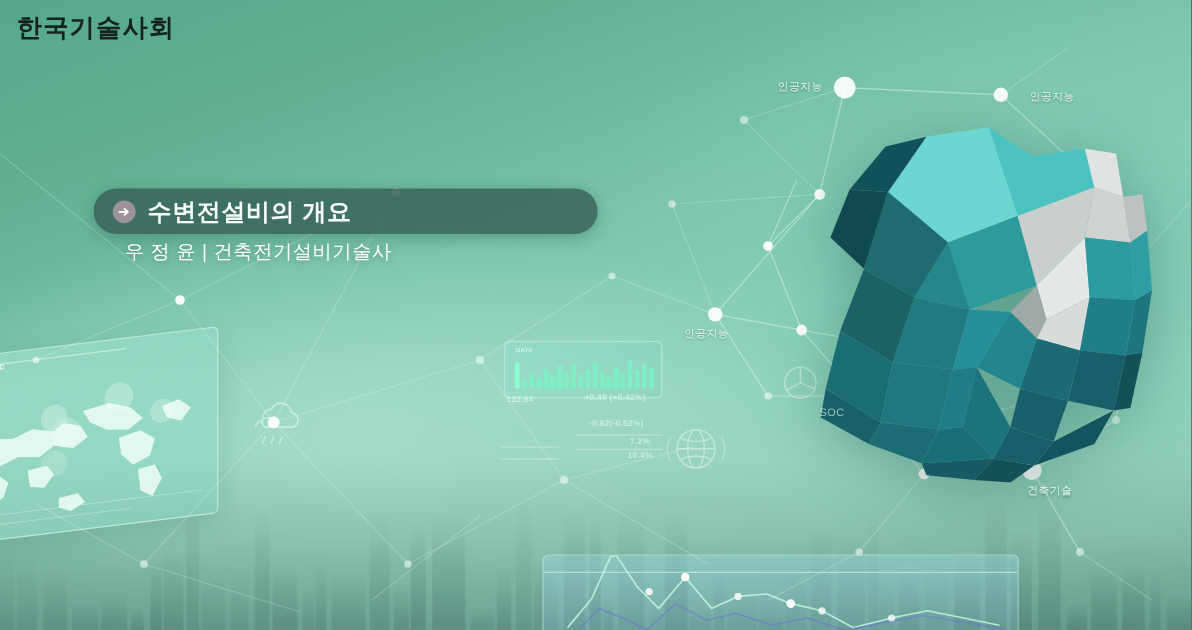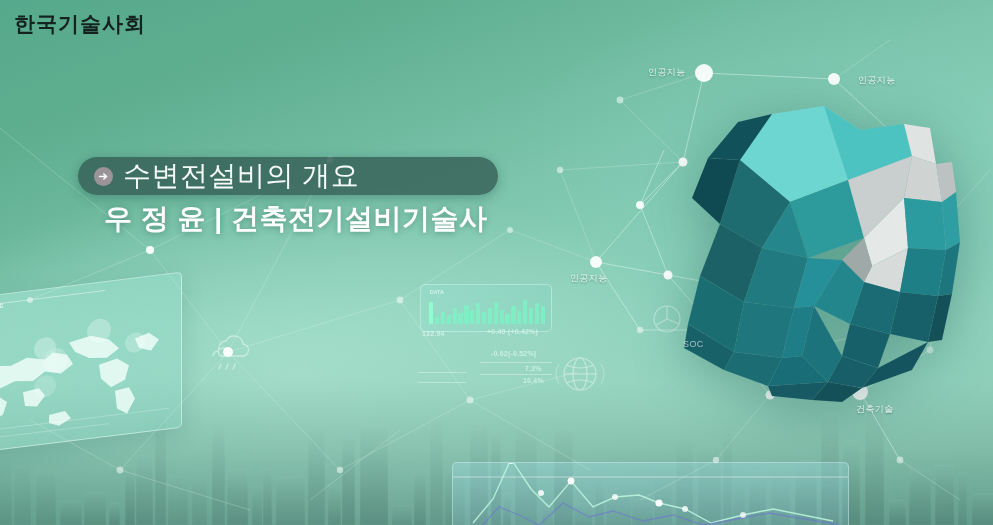--- a/index.html
+++ b/index.html
@@ -142,25 +142,25 @@
     display:flex;align-items:center;gap:10px;
     padding:0 16px;box-sizing:border-box;
     box-shadow:0 3px 12px rgba(18,62,54,.30);
   }
   .subbar .arrow{
     width:19px;height:19px;border-radius:50%;flex:none;
     background:#9c9399;display:flex;align-items:center;justify-content:center;
   }
   .subbar .arrow svg{display:block;}
   .subbar .subtext{
-    font-size:28px;font-weight:normal;color:#f4faf8;letter-spacing:.5px;
+    font-size:20px;font-weight:bold;color:#f4faf8;letter-spacing:.5px;
   }
   .presenter{
     position:absolute;left:104px;top:200px;
-    font-size:28px;font-weight:bold;color:#ffffff;letter-spacing:.5px;
+    font-size:16px;font-weight:normal;color:#ffffff;letter-spacing:.5px;
     text-shadow:0 1px 6px rgba(22,72,62,.4);
   }
 </style>
 </head>
 <body>
 
 <div id="slide">
 
   <div class="bg bg-base"></div>
 

